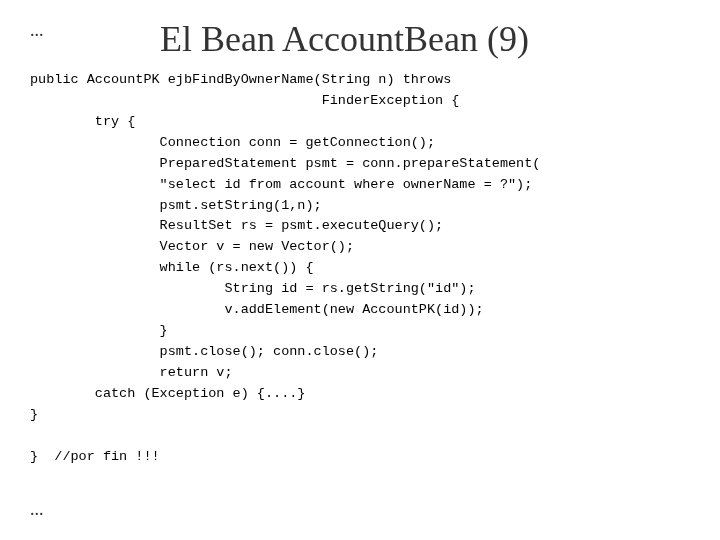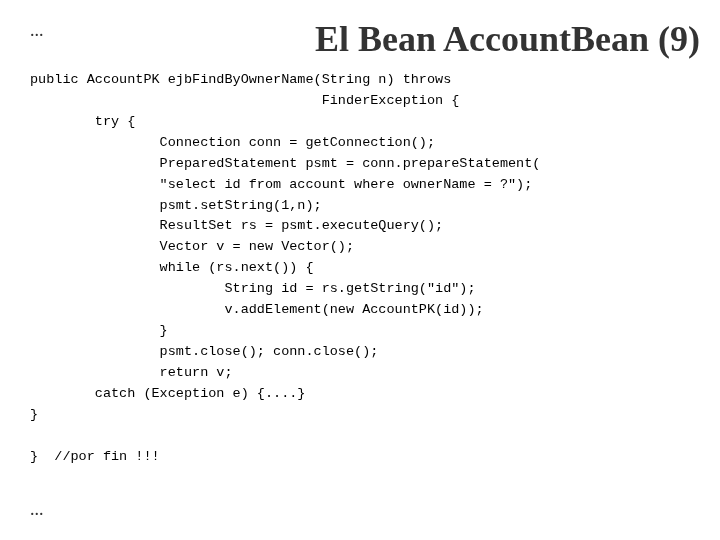--- a/index.html
+++ b/index.html
@@ -27,24 +27,24 @@
     .dots-top {
       font-size: 18px;
       color: #333;
       margin-bottom: 5px;
       font-family: Georgia, serif;
     }
 
     .title {
       font-size: 36px;
       color: #333333;
-      text-align: right;
+      text-align: left;
       margin-bottom: 18px;
       font-family: Georgia, 'Times New Roman', serif;
-      font-weight: bold;
+      font-weight: normal;
       position: absolute;
       top: 18px;
       left: 160px;
       right: 20px;
     }
 
     .code-block {
       position: absolute;
       top: 70px;
       left: 30px;

